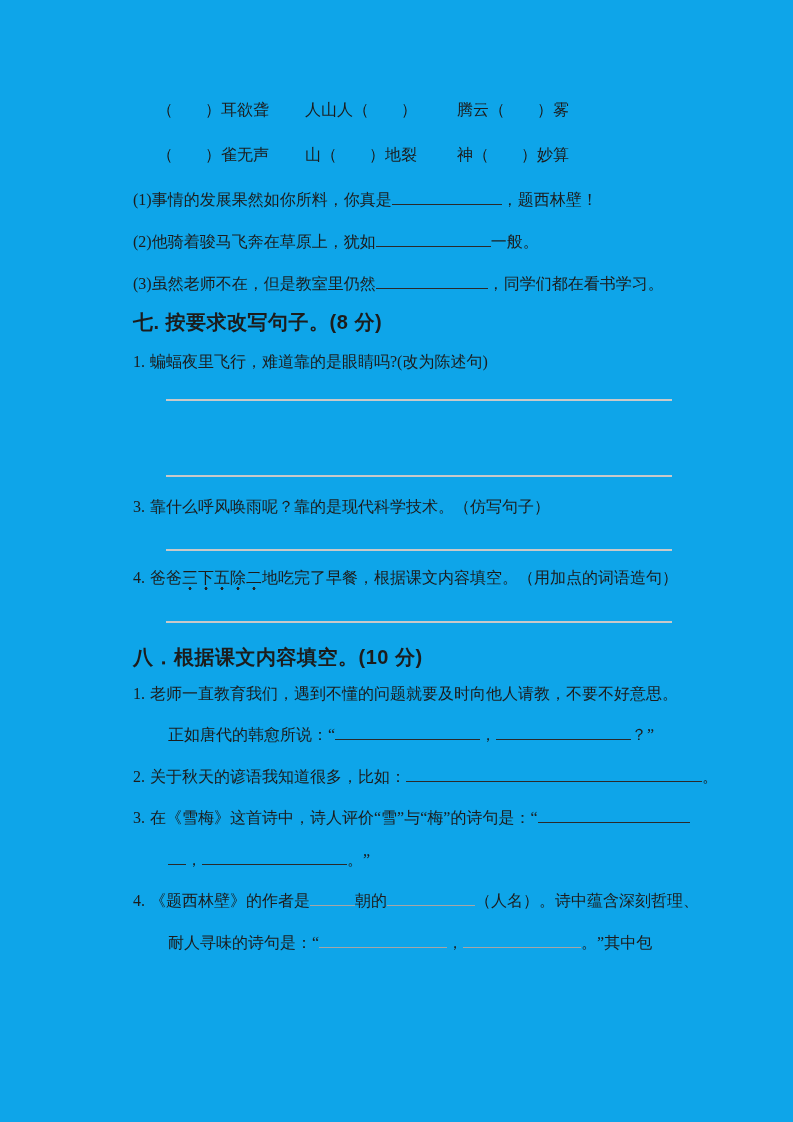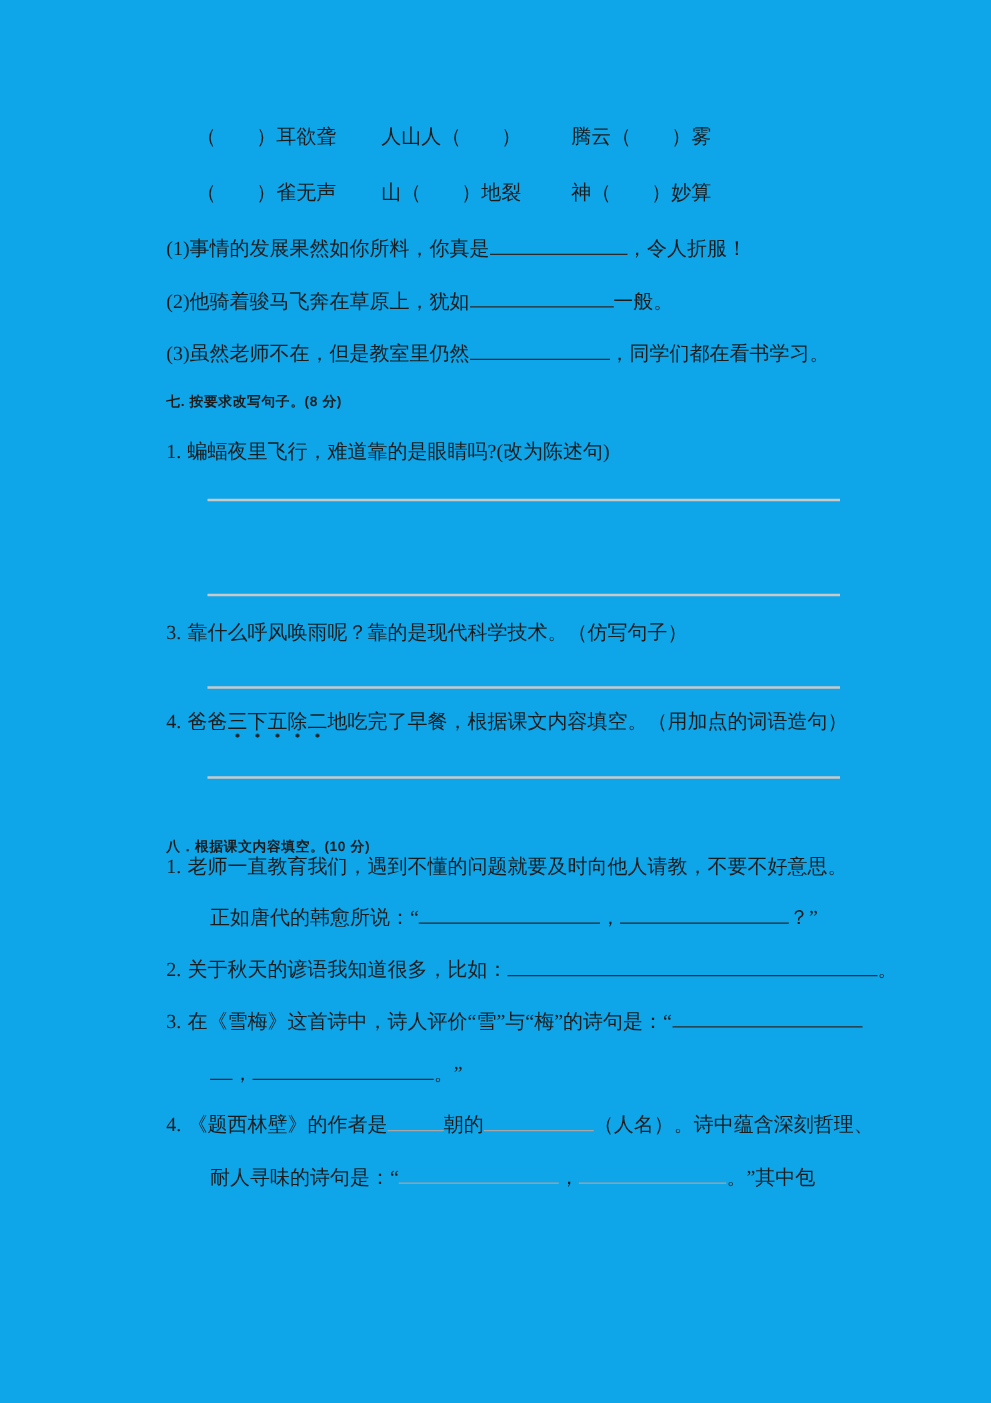--- a/index.html
+++ b/index.html
@@ -26,21 +26,21 @@
   }
   .row.indent { left: 157px; }
   .row.cont   { left: 168px; }
   .idiom-row { display: flex; }
   .idiom-row .cell { display: inline-block; }
   .idiom-row .c1 { width: 148px; }
   .idiom-row .c2 { width: 152px; }
   .section-title {
     font-family: "Liberation Sans", sans-serif;
     font-weight: bold;
-    font-size: 11px;
+    font-size: 20px;
     letter-spacing: 0.5px;
   }
   .num { display: inline-block; margin-right: 5px; }
   .num.tight { margin-right: 0; }
   .blank {
     display: inline-block;
     height: 14px;
     border-bottom: 1.6px solid #2a2a2a;
     vertical-align: baseline;
   }
@@ -70,21 +70,21 @@
     <span class="cell c2">人山人（　　）</span>
     <span class="cell c3">腾云（　　）雾</span>
   </div>
   <div class="row indent idiom-row" style="top:143px">
     <span class="cell c1">（　　）雀无声</span>
     <span class="cell c2">山（　　）地裂</span>
     <span class="cell c3">神（　　）妙算</span>
   </div>
 
   <div class="row" style="top:188px">
-    <span class="num tight">(1)</span><span>事情的发展果然如你所料，你真是</span><span class="blank" style="width:110px"></span><span>，令人折服！</span>
+    <span class="num tight">(1)</span><span>事情的发展果然如你所料，你真是</span><span class="blank" style="width:110px"></span><span>，题西林壁！</span>
   </div>
   <div class="row" style="top:230px">
     <span class="num tight">(2)</span><span>他骑着骏马飞奔在草原上，犹如</span><span class="blank" style="width:115px"></span><span>一般。</span>
   </div>
   <div class="row" style="top:272px">
     <span class="num tight">(3)</span><span>虽然老师不在，但是教室里仍然</span><span class="blank" style="width:112px"></span><span>，同学们都在看书学习。</span>
   </div>
 
   <div class="row section-title" style="top:310px">七. 按要求改写句子。(8 分)</div>
 
@@ -98,21 +98,21 @@
   <div class="row" style="top:495px">
     <span class="num">3.</span><span>靠什么呼风唤雨呢？靠的是现代科学技术。（仿写句子）</span>
   </div>
   <div class="answer-line" style="top:549px"></div>
 
   <div class="row" style="top:566px">
     <span class="num">4.</span><span>爸爸</span><span class="dots">三下五除二</span><span>地吃完了早餐，根据课文内容填空。（用加点的词语造句）</span>
   </div>
   <div class="answer-line" style="top:621px"></div>
 
-  <div class="row section-title" style="top:666px">八．根据课文内容填空。(10 分)</div>
+  <div class="row section-title" style="top:645px">八．根据课文内容填空。(10 分)</div>
 
   <div class="row" style="top:682px">
     <span class="num">1.</span><span>老师一直教育我们，遇到不懂的问题就要及时向他人请教，不要不好意思。</span>
   </div>
   <div class="row cont" style="top:723px">
     <span>正如唐代的韩愈所说：“</span><span class="blank" style="width:145px"></span><span>，</span><span class="blank" style="width:135px"></span><span>？”</span>
   </div>
 
   <div class="row" style="top:765px">
     <span class="num">2.</span><span>关于秋天的谚语我知道很多，比如：</span><span class="blank" style="width:296px"></span><span>。</span>

